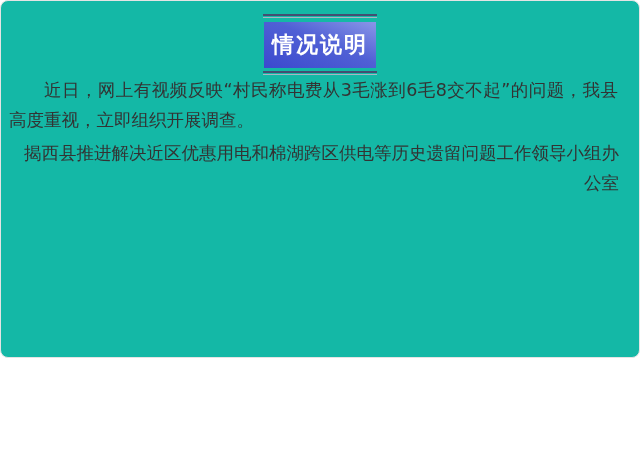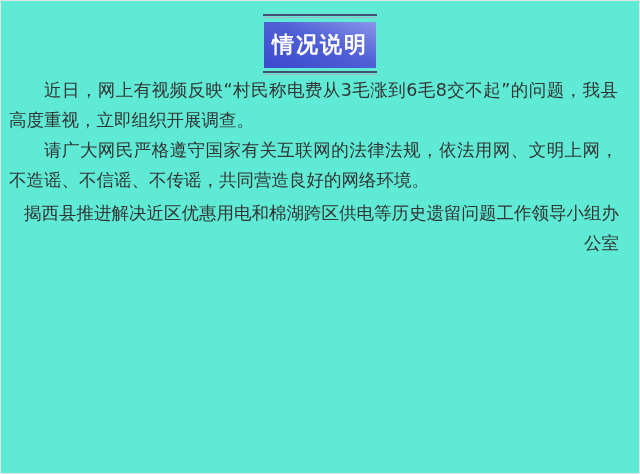--- a/index.html
+++ b/index.html
@@ -3,24 +3,24 @@
 <meta charset="utf-8">
 <style>
   * { margin: 0; padding: 0; box-sizing: border-box; }
   html, body { background: #ffffff; }
   body {
     font-family: "DejaVu Sans", "Liberation Sans", sans-serif;
     width: 640px; height: 474px;
   }
   .card {
     position: relative;
-    width: 640px; height: 474px;
-    background: #5eead4;
+    width: 640px; height: 358px;
+    background: #14b8a6;
     border: 1px solid #e4e4e4;
-    border-radius: 1px;
+    border-radius: 8px;
     overflow: hidden;
   }
   .header {
     padding-top: 13px;
     display: flex;
     flex-direction: column;
     align-items: center;
   }
   .rule {
     width: 114px;
@@ -84,20 +84,19 @@
     </div>
     <div class="badge">情况说明</div>
     <div class="rule rule-bottom">
       <div class="dark"></div>
       <div class="light"></div>
     </div>
   </div>
 
   <div class="body-text">
     <p>近日，网上有视频反映“村民称电费从3毛涨到6毛8交不起”的问题，我县高度重视，立即组织开展调查。</p>
-    <p>请广大网民严格遵守国家有关互联网的法律法规，依法用网、文明上网，不造谣、不信谣、不传谣，共同营造良好的网络环境。</p>
   </div>
 
   <div class="footer">
     <div class="signature">揭西县推进解决近区优惠用电和棉湖跨区供电等历史遗留问题工作领导小组办公室</div>
   </div>
 
 </div>
 
 </body></html>

